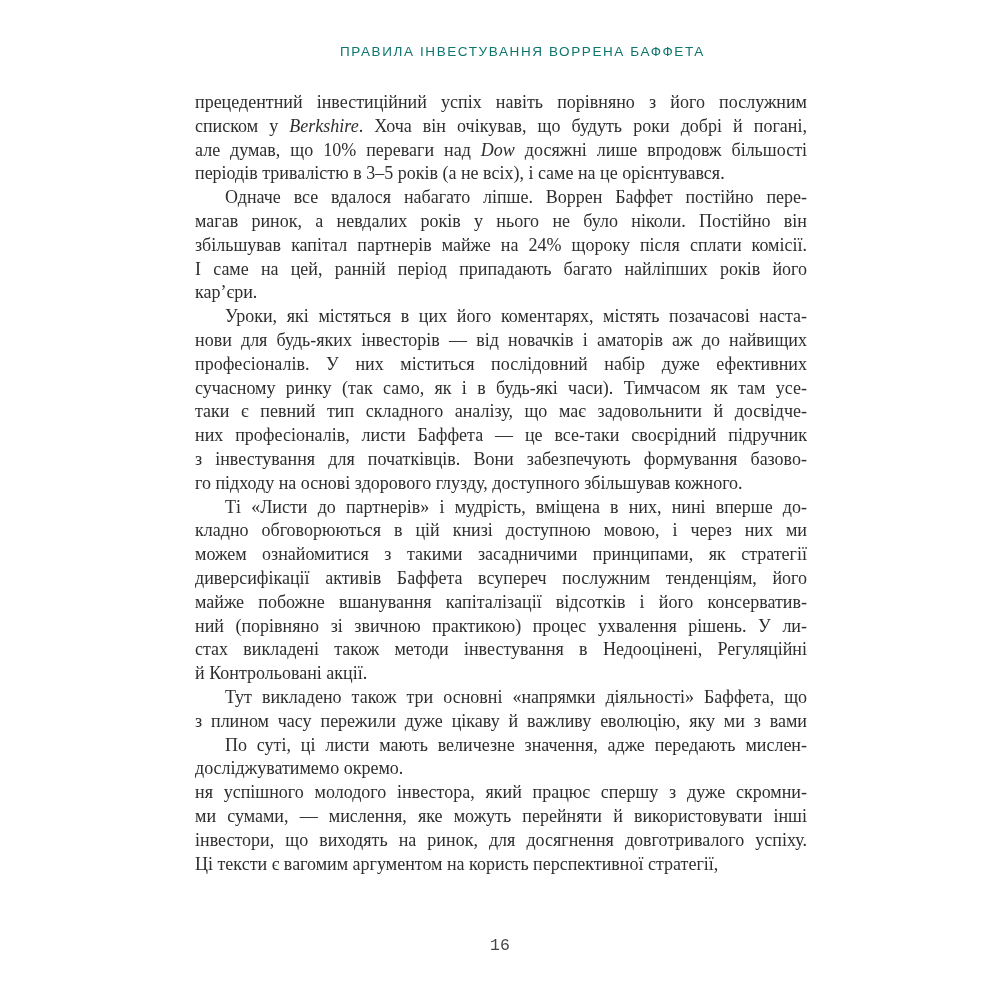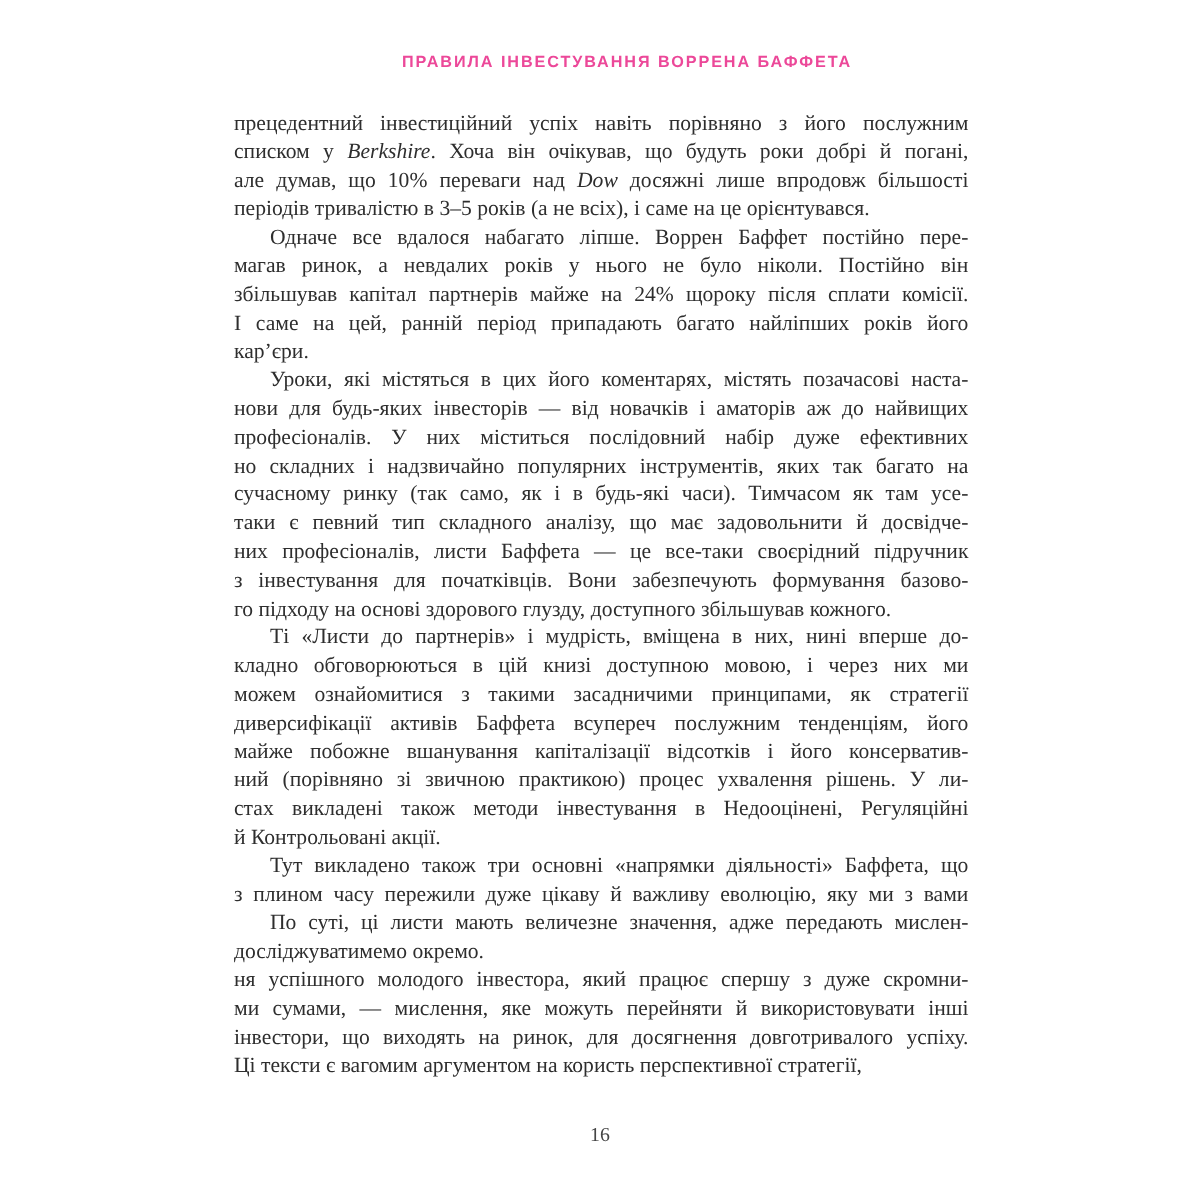--- a/index.html
+++ b/index.html
@@ -15,23 +15,23 @@
     overflow: hidden;
   }
   .running-head {
     position: absolute;
     top: 44px;
     left: 0;
     right: 0;
     text-align: center;
     font-family: "Liberation Sans", sans-serif;
     font-size: 13.5px;
-    font-weight: 700;
+    font-weight: 400;
     letter-spacing: 1.6px;
-    color: #ec4899;
+    color: #0f766e;
     margin-left: 45px;
   }
   .body-text {
     position: absolute;
     left: 195px;
     top: 91px;
     width: 612px;
     font-family: "Liberation Serif", "DejaVu Serif", serif;
     font-size: 18px;
     line-height: 23.8px;
@@ -49,21 +49,21 @@
     text-indent: 30px;
   }
   .line i {
   }
   .page-number {
     position: absolute;
     top: 936px;
     left: 0;
     right: 0;
     text-align: center;
-    font-family: Liberation Serif, serif;
+    font-family: Liberation Mono, monospace;
     font-size: 16.5px;
     color: #454545;
   }
 </style>
 </head>
 <body>
 
 <div class="page">
   <div class="running-head">ПРАВИЛА ІНВЕСТУВАННЯ ВОРРЕНА БАФФЕТА</div>
 
@@ -73,21 +73,20 @@
       <div class="line">але думав, що 10% переваги над <i>Dow</i> досяжні лише впродовж більшості</div>
       <div class="line para-end">періодів тривалістю в 3–5 років (а не всіх), і саме на це орієнтувався.</div>
       <div class="line first-indent">Одначе все вдалося набагато ліпше. Воррен Баффет постійно пере-</div>
       <div class="line">магав ринок, а невдалих років у нього не було ніколи. Постійно він</div>
       <div class="line">збільшував капітал партнерів майже на 24% щороку після сплати комісії.</div>
       <div class="line">І саме на цей, ранній період припадають багато найліпших років його</div>
       <div class="line para-end">кар’єри.</div>
       <div class="line first-indent">Уроки, які містяться в цих його коментарях, містять позачасові наста-</div>
       <div class="line">нови для будь-яких інвесторів — від новачків і аматорів аж до найвищих</div>
       <div class="line">професіоналів. У них міститься послідовний набір дуже ефективних</div>
-      <div class="line">но складних і надзвичайно популярних інструментів, яких так багато на</div>
       <div class="line">сучасному ринку (так само, як і в будь-які часи). Тимчасом як там усе-</div>
       <div class="line">таки є певний тип складного аналізу, що має задовольнити й досвідче-</div>
       <div class="line">них професіоналів, листи Баффета — це все-таки своєрідний підручник</div>
       <div class="line">з інвестування для початківців. Вони забезпечують формування базово-</div>
       <div class="line para-end">го підходу на основі здорового глузду, доступного збільшував кожного.</div>
       <div class="line first-indent">Ті «Листи до партнерів» і мудрість, вміщена в них, нині вперше до-</div>
       <div class="line">кладно обговорюються в цій книзі доступною мовою, і через них ми</div>
       <div class="line">можем ознайомитися з такими засадничими принципами, як стратегії</div>
       <div class="line">диверсифікації активів Баффета всупереч послужним тенденціям, його</div>
       <div class="line">майже побожне вшанування капіталізації відсотків і його консерватив-</div>

